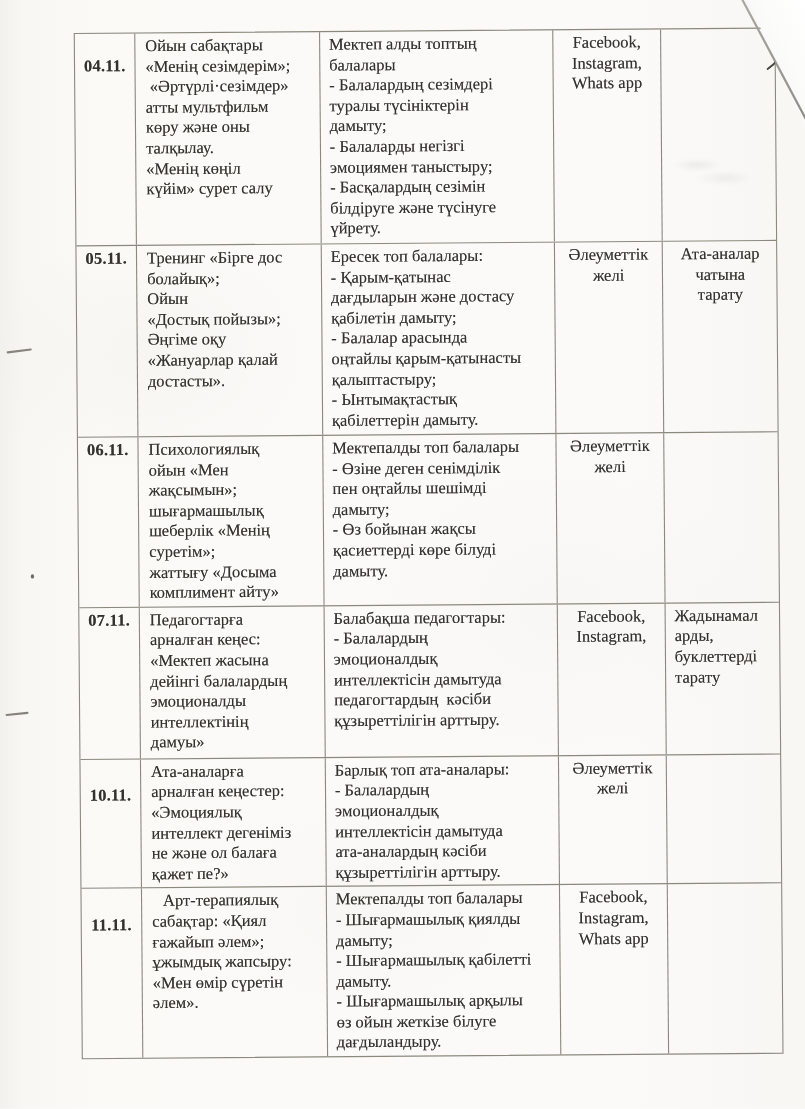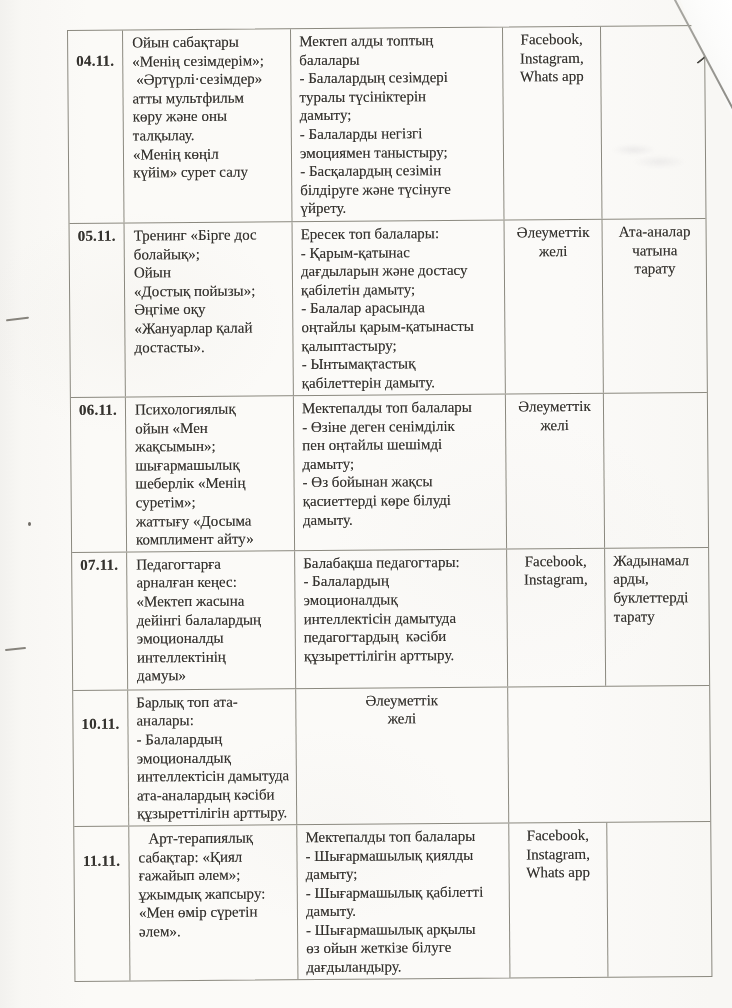--- a/index.html
+++ b/index.html
@@ -179,20 +179,26 @@
 эмоционалдық
 интеллектісін дамытуда
 педагогтардың  кәсіби
 құзыреттілігін арттыру.</div>
       <div class="cell platforms">Facebook,
 Instagram,</div>
       <div class="cell distribution">Жадынамал арды, буклеттерді тарату</div>
     </div>
     <div class="row">
       <div class="cell date">10.11.</div>
+      <div class="cell activity">Ата-аналарға
+арналған кеңестер:
+«Эмоциялық
+интеллект дегеніміз
+не және ол балаға
+қажет пе?»</div>
       <div class="cell objectives">Барлық топ ата-аналары:
 - Балалардың
 эмоционалдық
 интеллектісін дамытуда
 ата-аналардың кәсіби
 құзыреттілігін арттыру.</div>
       <div class="cell platforms">Әлеуметтік
 желі</div>
       <div class="cell distribution"></div>
     </div>

